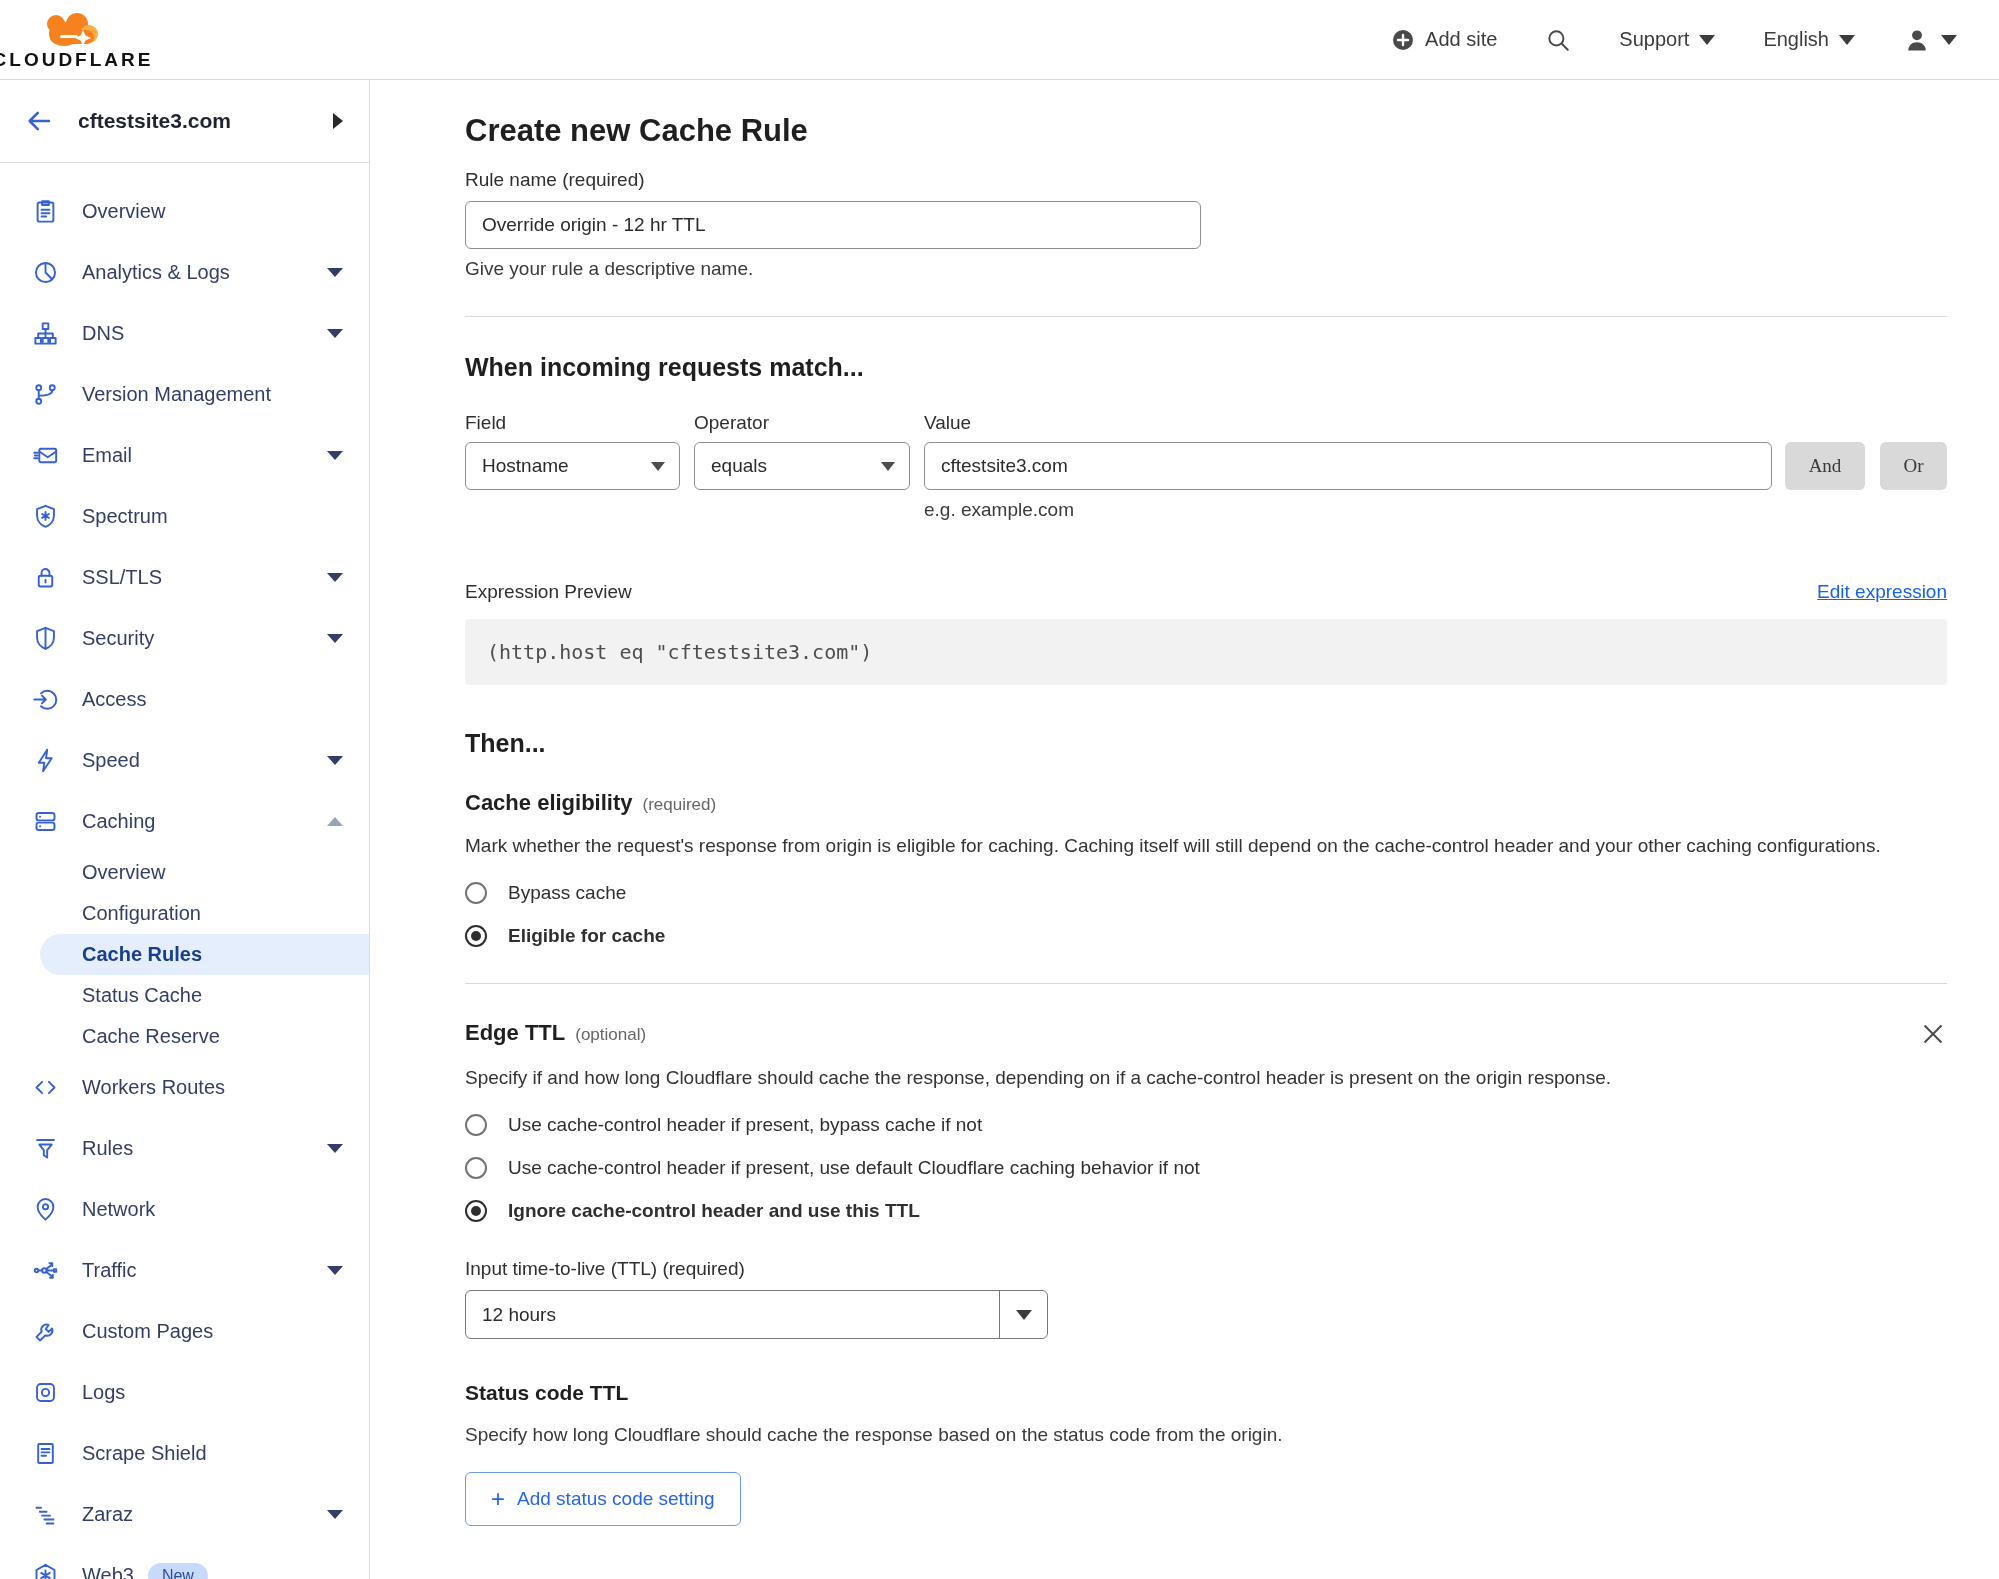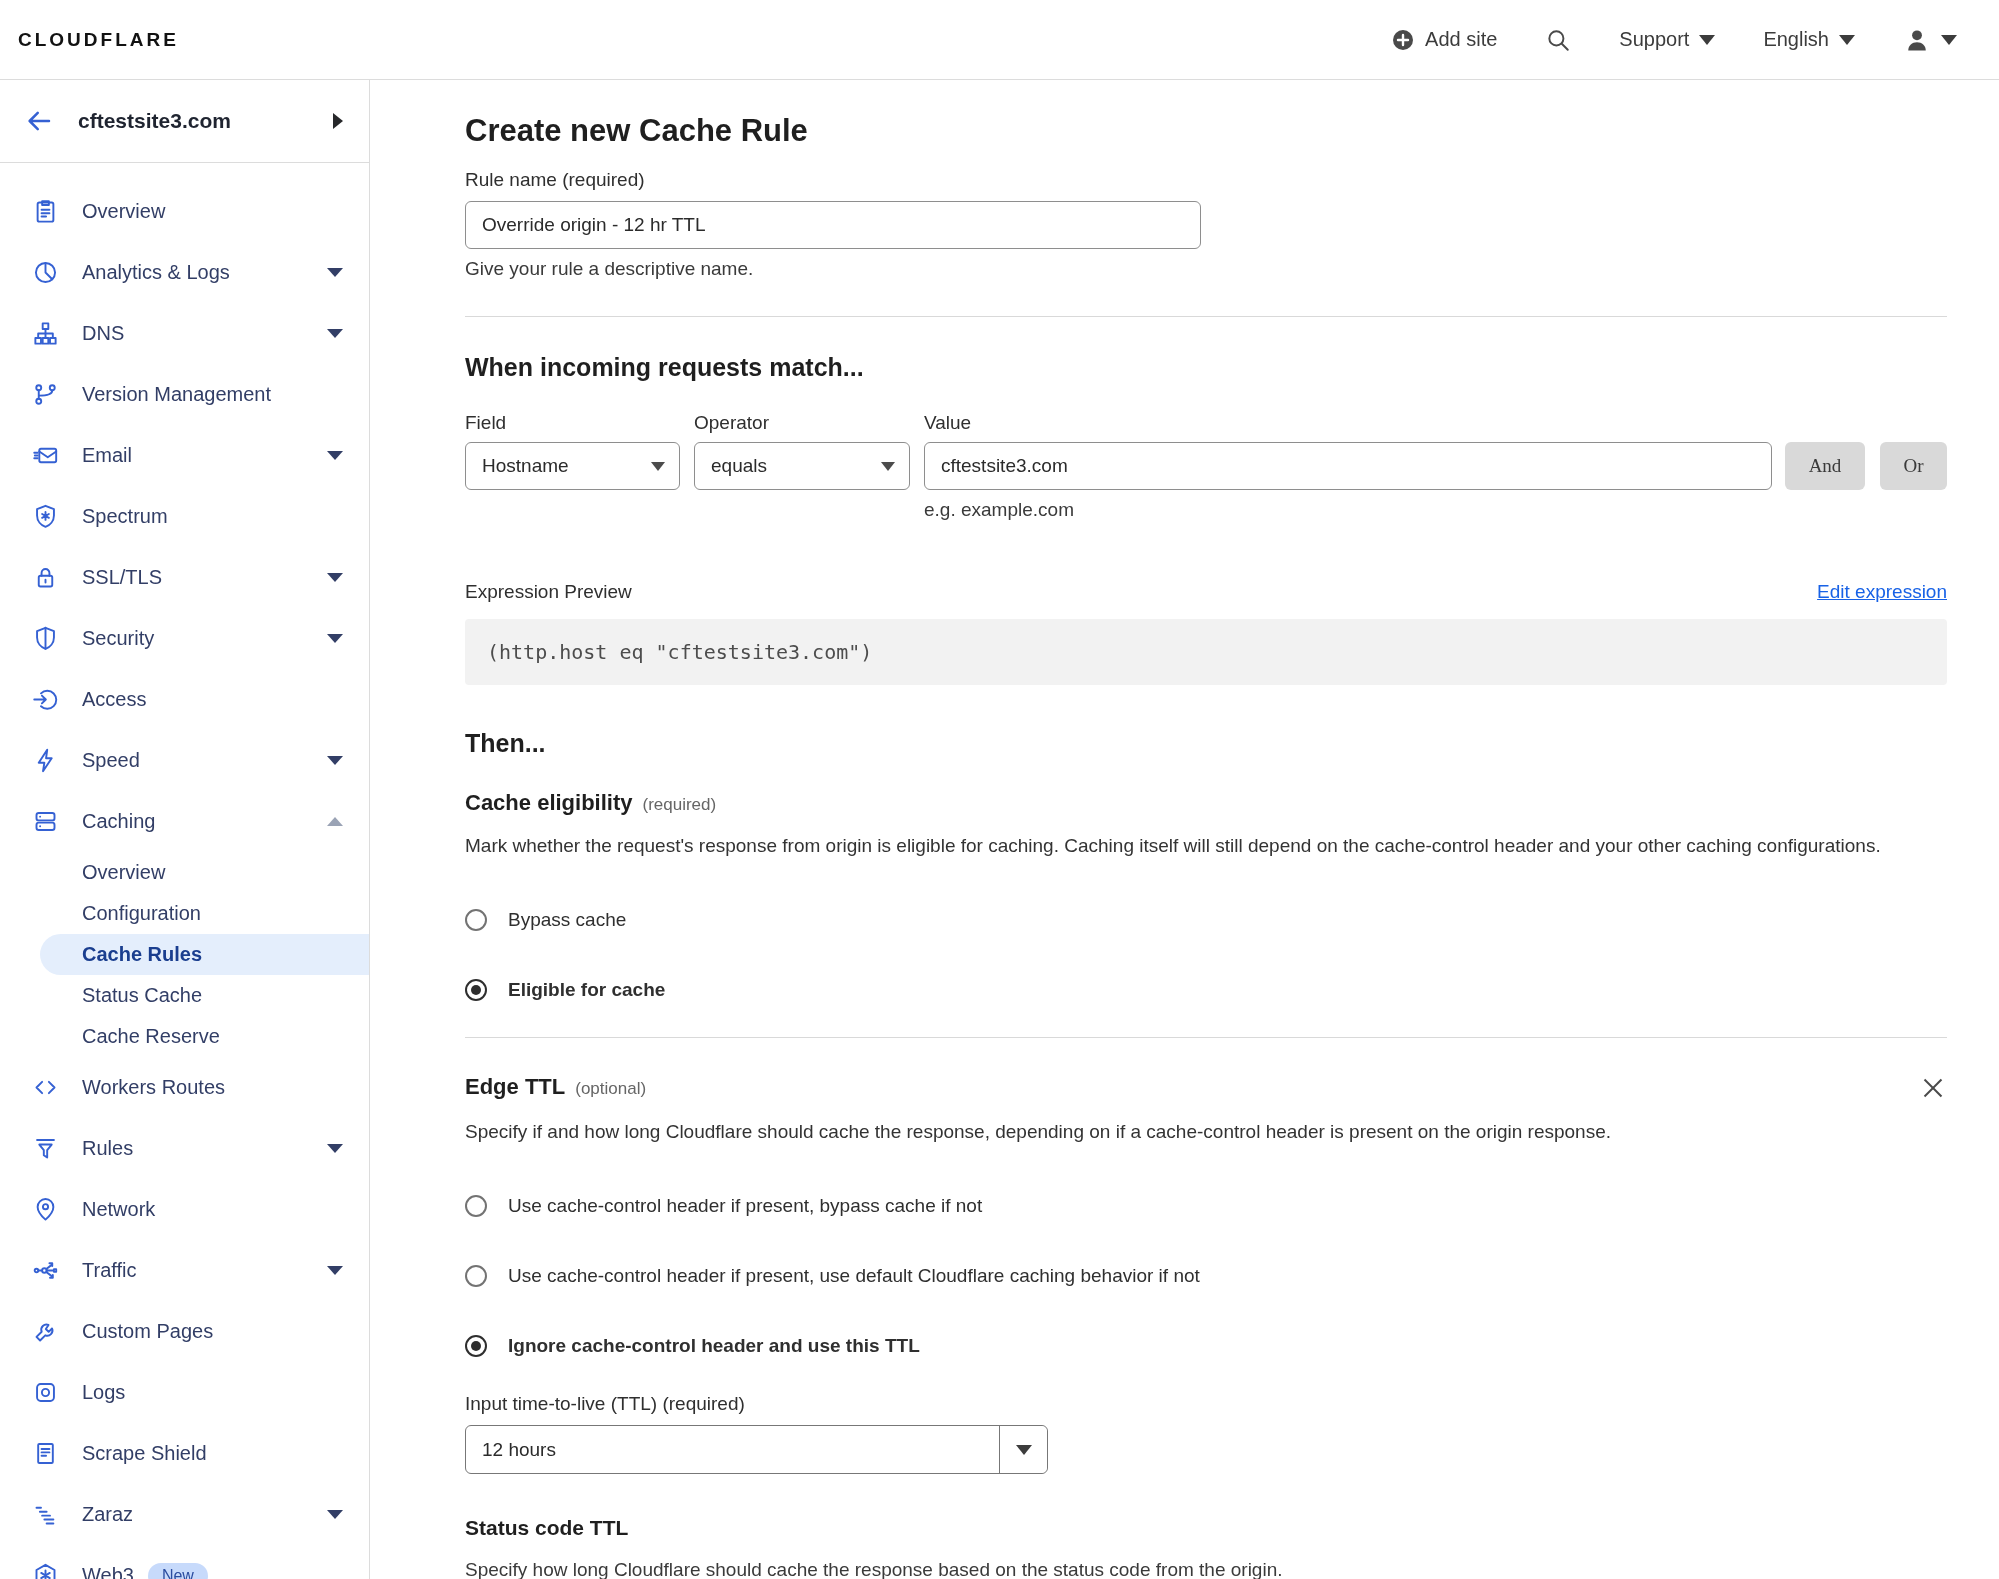--- a/index.html
+++ b/index.html
@@ -2,21 +2,21 @@
 <html><head>
 <meta charset="utf-8">
 <style>
   * { margin:0; padding:0; box-sizing:border-box; }
   html,body { width:1999px; height:1579px; overflow:hidden; background:#fff;
     font-family:"Liberation Sans", sans-serif; color:#2b2b2b; }
 
   
   .top-header { height:80px; display:flex; align-items:center; justify-content:space-between;
     border-bottom:1px solid #dcdcdc; padding:0 42px 0 18px; background:#fff; }
-  .brand { display:flex; flex-direction:row; align-items:center; width:110px; }
+  .brand { display:flex; flex-direction:column; align-items:center; width:110px; }
   .brand-word { font-size:19px; font-weight:bold; letter-spacing:3px; color:#121212; margin-top:1px; }
   .hnav { display:flex; align-items:center; gap:48px; }
   .hnav-item { display:flex; align-items:center; gap:10px; font-size:20px; color:#3c3c3c; cursor:pointer; }
   .caret-dn { width:0; height:0; border-left:8px solid transparent; border-right:8px solid transparent;
     border-top:10px solid #3c3c3c; display:inline-block; }
 
   
   .shell { display:flex; height:1499px; }
 
   
@@ -73,21 +73,21 @@
     display:flex; align-items:center; padding:0 22px; }
   .code { font-family:"DejaVu Sans Mono", monospace; font-size:20px; color:#4d4d4d; }
 
   .then-heading { margin-top:44px; }
   .sub-h-row { display:flex; align-items:baseline; margin-top:32px; }
   .sub-h { font-size:22px; font-weight:bold; color:#1f1f1f; }
   .note { font-size:17px; color:#666; margin-left:10px; }
   .para { font-size:19px; color:#333; line-height:30px; margin-top:15px; max-width:1482px; }
   .para.narrow { max-width:1215px; }
 
-  .radio-row { display:flex; align-items:flex-end; margin-top:48px; cursor:pointer; }
+  .radio-row { display:flex; align-items:flex-end; margin-top:21px; cursor:pointer; }
   .radio { width:22px; height:22px; border-radius:50%; border:2px solid #737373; flex:none;
     background:#fff; position:relative; }
   .radio.sel-on { border-color:#2e2e2e; }
   .radio.sel-on::after { content:""; position:absolute; left:4px; top:4px; width:10px; height:10px;
     border-radius:50%; background:#2e2e2e; }
   .radio-lbl { font-size:19px; color:#2f2f2f; margin-left:21px; }
   .radio-lbl.bold { font-weight:bold; }
 
   .edge-h-row { display:flex; align-items:baseline; margin-top:36px; }
   .close-x { margin-left:auto; width:28px; height:28px; position:relative; cursor:pointer; align-self:center; }

